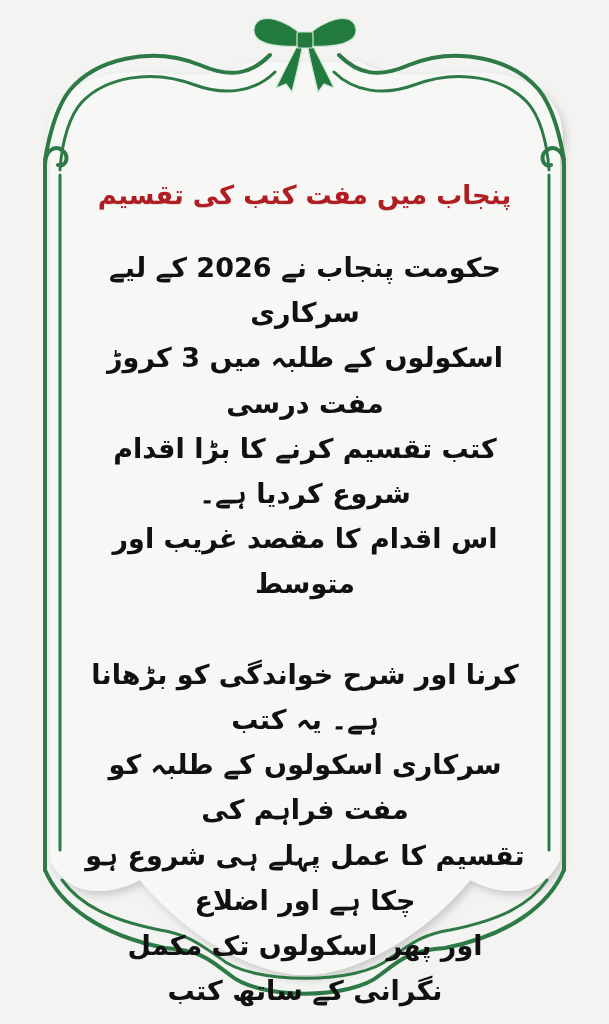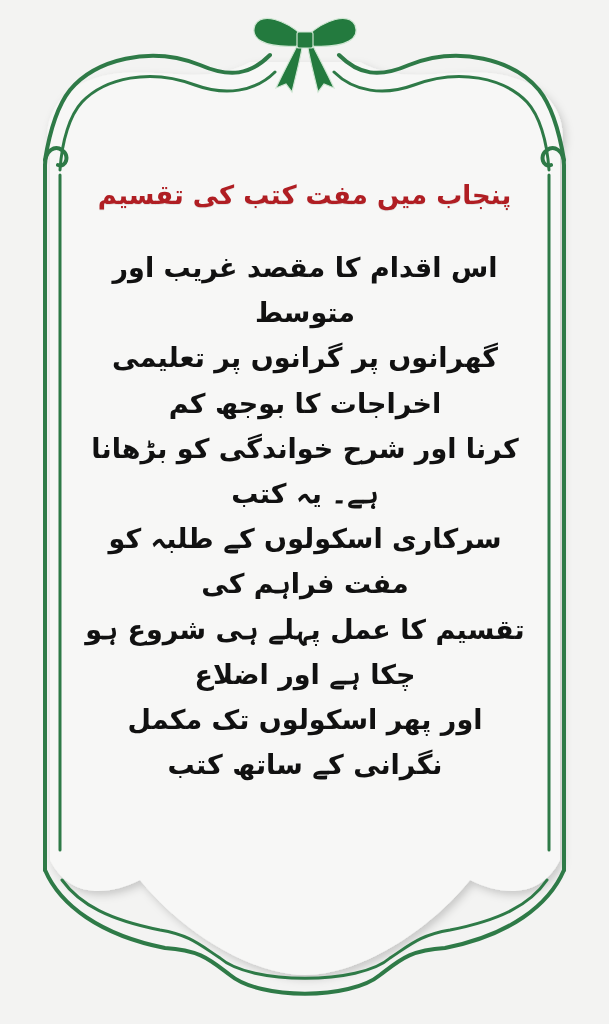--- a/index.html
+++ b/index.html
@@ -59,22 +59,27 @@
     <path d="M298 44 C290 60, 282 75, 276 88 L286 84 L292 92 C296 75, 300 60, 302 48 Z"></path>
     <path d="M312 44 C320 60, 328 75, 334 88 L324 84 L318 92 C314 75, 310 60, 308 48 Z"></path>
     <rect x="297" y="32" width="16" height="16" rx="2"></rect>
   </g>
 </svg>
 
 <div class="title">پنجاب میں مفت کتب کی تقسیم</div>
 
 <div class="body-text">
   <p>
+    <span>حکومت پنجاب نے 2026 کے لیے سرکاری</span><br>
+    <span>اسکولوں کے طلبہ میں 3 کروڑ مفت درسی</span><br>
+    <span>کتب تقسیم کرنے کا بڑا اقدام شروع کردیا ہے۔</span>
+  </p>
+  <p>
     <span>اس اقدام کا مقصد غریب اور متوسط</span><br>
-    <span>گھرانوں پر گرانوں پر تعلیمی اخراجات کا بوجھ کم</span><br>
+    <br>
     <span>کرنا اور شرح خواندگی کو بڑھانا ہے۔ یہ کتب</span><br>
     <span>سرکاری اسکولوں کے طلبہ کو مفت فراہم کی</span><br>
   </p>
   <p>
     <span>تقسیم کا عمل پہلے ہی شروع ہو چکا ہے اور اضلاع</span><br>
     <span>اور پھر اسکولوں تک مکمل نگرانی کے ساتھ کتب</span><br>
     
   </p>
 </div>
 

